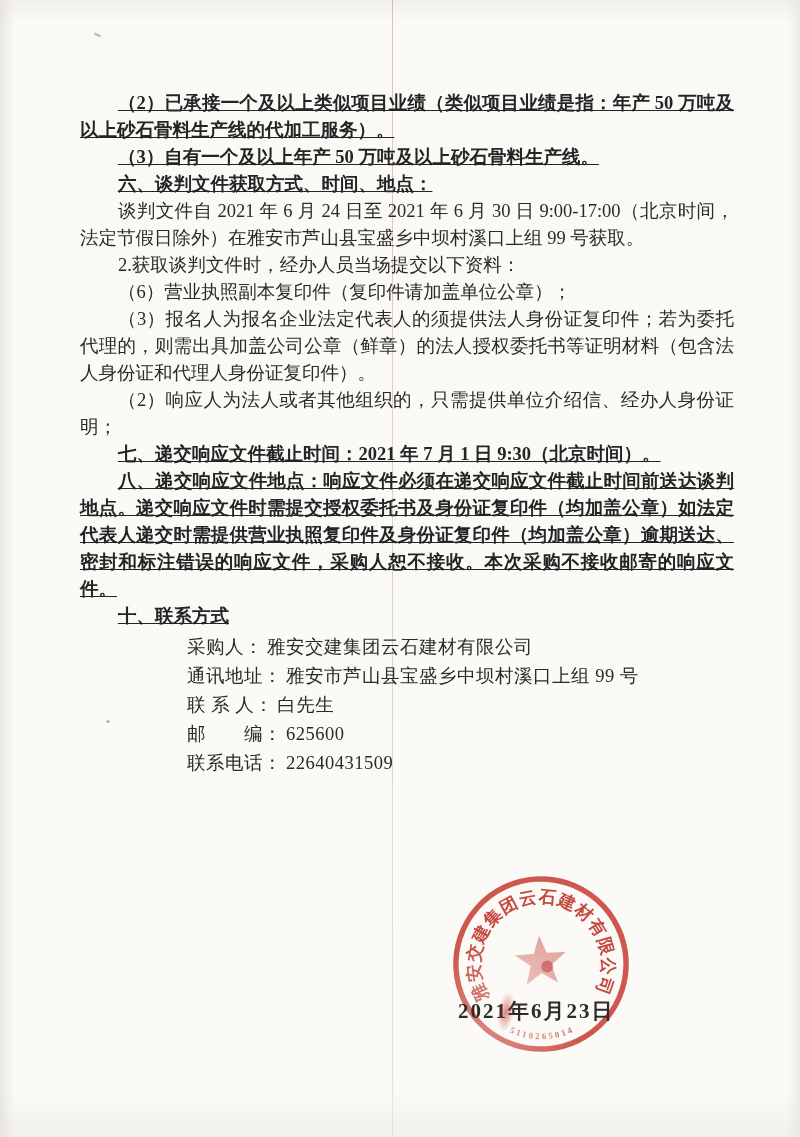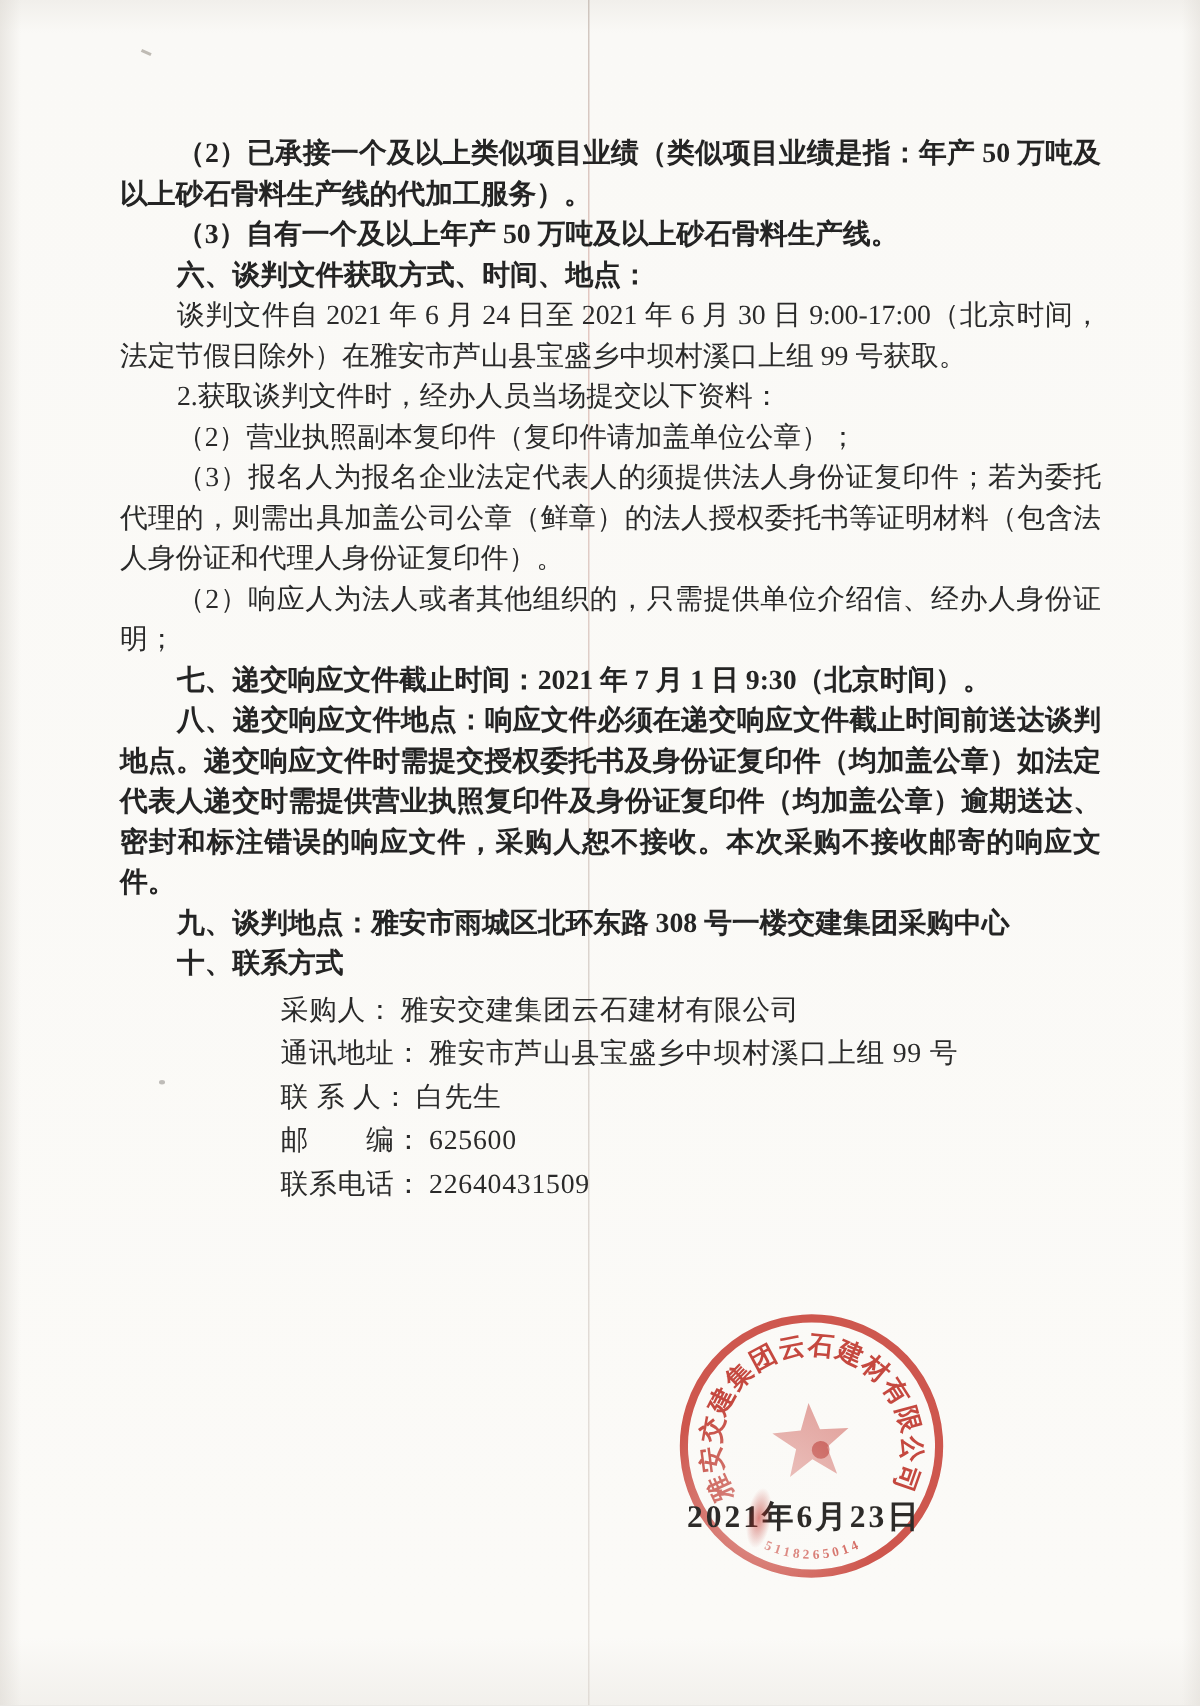--- a/index.html
+++ b/index.html
@@ -25,21 +25,21 @@
   }
   .artifact{position:absolute;}
   .a1{left:94px;top:34px;width:7px;height:2px;background:rgba(120,110,100,.45);transform:rotate(25deg);}
   .a2{left:106px;top:720px;width:4px;height:3px;background:rgba(100,95,90,.4);border-radius:50%;}
   .content{
     position:absolute;left:80px;top:90px;width:654px;
     font-size:18.5px;line-height:27px;
     text-align:justify;
   }
   .content p{margin:0;text-indent:2.05em;}
-  .b{font-weight:700;color:#242424;}
+  .b{font-weight:700;color:#242424;text-decoration:underline;}
   .mt0{margin-top:0;}
   .mt1{margin-top:1px;}
   .mt2{margin-top:2px;}
   .mt8{margin-top:8px;}
   .mt11{margin-top:11px;}
   .mt13{margin-top:13px;}
   .contact{margin-top:3px;margin-left:107px;font-weight:400;line-height:29px;}
   .crow .clabel{letter-spacing:.5px;}
   .crow .cvalue{margin-left:4px;letter-spacing:.5px;}
   .seal{
@@ -72,26 +72,25 @@
   <div class="crease"></div>
   <div class="artifact a1"></div>
   <div class="artifact a2"></div>
 
   <div class="content">
     <p class="b mt0">（2）已承接一个及以上类似项目业绩（类似项目业绩是指：年产 50 万吨及以上砂石骨料生产线的代加工服务）。</p>
     <p class="b mt8">（3）自有一个及以上年产 50 万吨及以上砂石骨料生产线。</p>
     <p class="b mt11">六、谈判文件获取方式、时间、地点：</p>
     <p class="mt0">谈判文件自 2021 年 6 月 24 日至 2021 年 6 月 30 日 9:00-17:00（北京时间，法定节假日除外）在雅安市芦山县宝盛乡中坝村溪口上组 99 号获取。</p>
     <p class="mt1">2.获取谈判文件时，经办人员当场提交以下资料：</p>
-    <p class="mt2">（2）营业执照副本复印件（复印件请加盖单位公章）；</p>
+    <p class="mt2">（6）营业执照副本复印件（复印件请加盖单位公章）；</p>
     <p class="mt2">（3）报名人为报名企业法定代表人的须提供法人身份证复印件；若为委托代理的，则需出具加盖公司公章（鲜章）的法人授权委托书等证明材料（包含法人身份证和代理人身份证复印件）。</p>
     <p class="mt0">（2）响应人为法人或者其他组织的，只需提供单位介绍信、经办人身份证明；</p>
     <p class="b mt1">七、递交响应文件截止时间：2021 年 7 月 1 日 9:30（北京时间）。</p>
     <p class="b mt2">八、递交响应文件地点：响应文件必须在递交响应文件截止时间前送达谈判地点。递交响应文件时需提交授权委托书及身份证复印件（均加盖公章）如法定代表人递交时需提供营业执照复印件及身份证复印件（均加盖公章）逾期送达、密封和标注错误的响应文件，采购人恕不接收。本次采购不接收邮寄的响应文件。</p>
-    <p class="b mt13">九、谈判地点：雅安市雨城区北环东路 308 号一楼交建集团采购中心</p>
     <p class="b mt1">十、联系方式</p>
 
     <div class="contact">
       <div class="crow">
         <span class="clabel">采购人：</span><span class="cvalue">雅安交建集团云石建材有限公司</span>
       </div>
       <div class="crow">
         <span class="clabel">通讯地址：</span><span class="cvalue">雅安市芦山县宝盛乡中坝村溪口上组 99 号</span>
       </div>
       <div class="crow">

